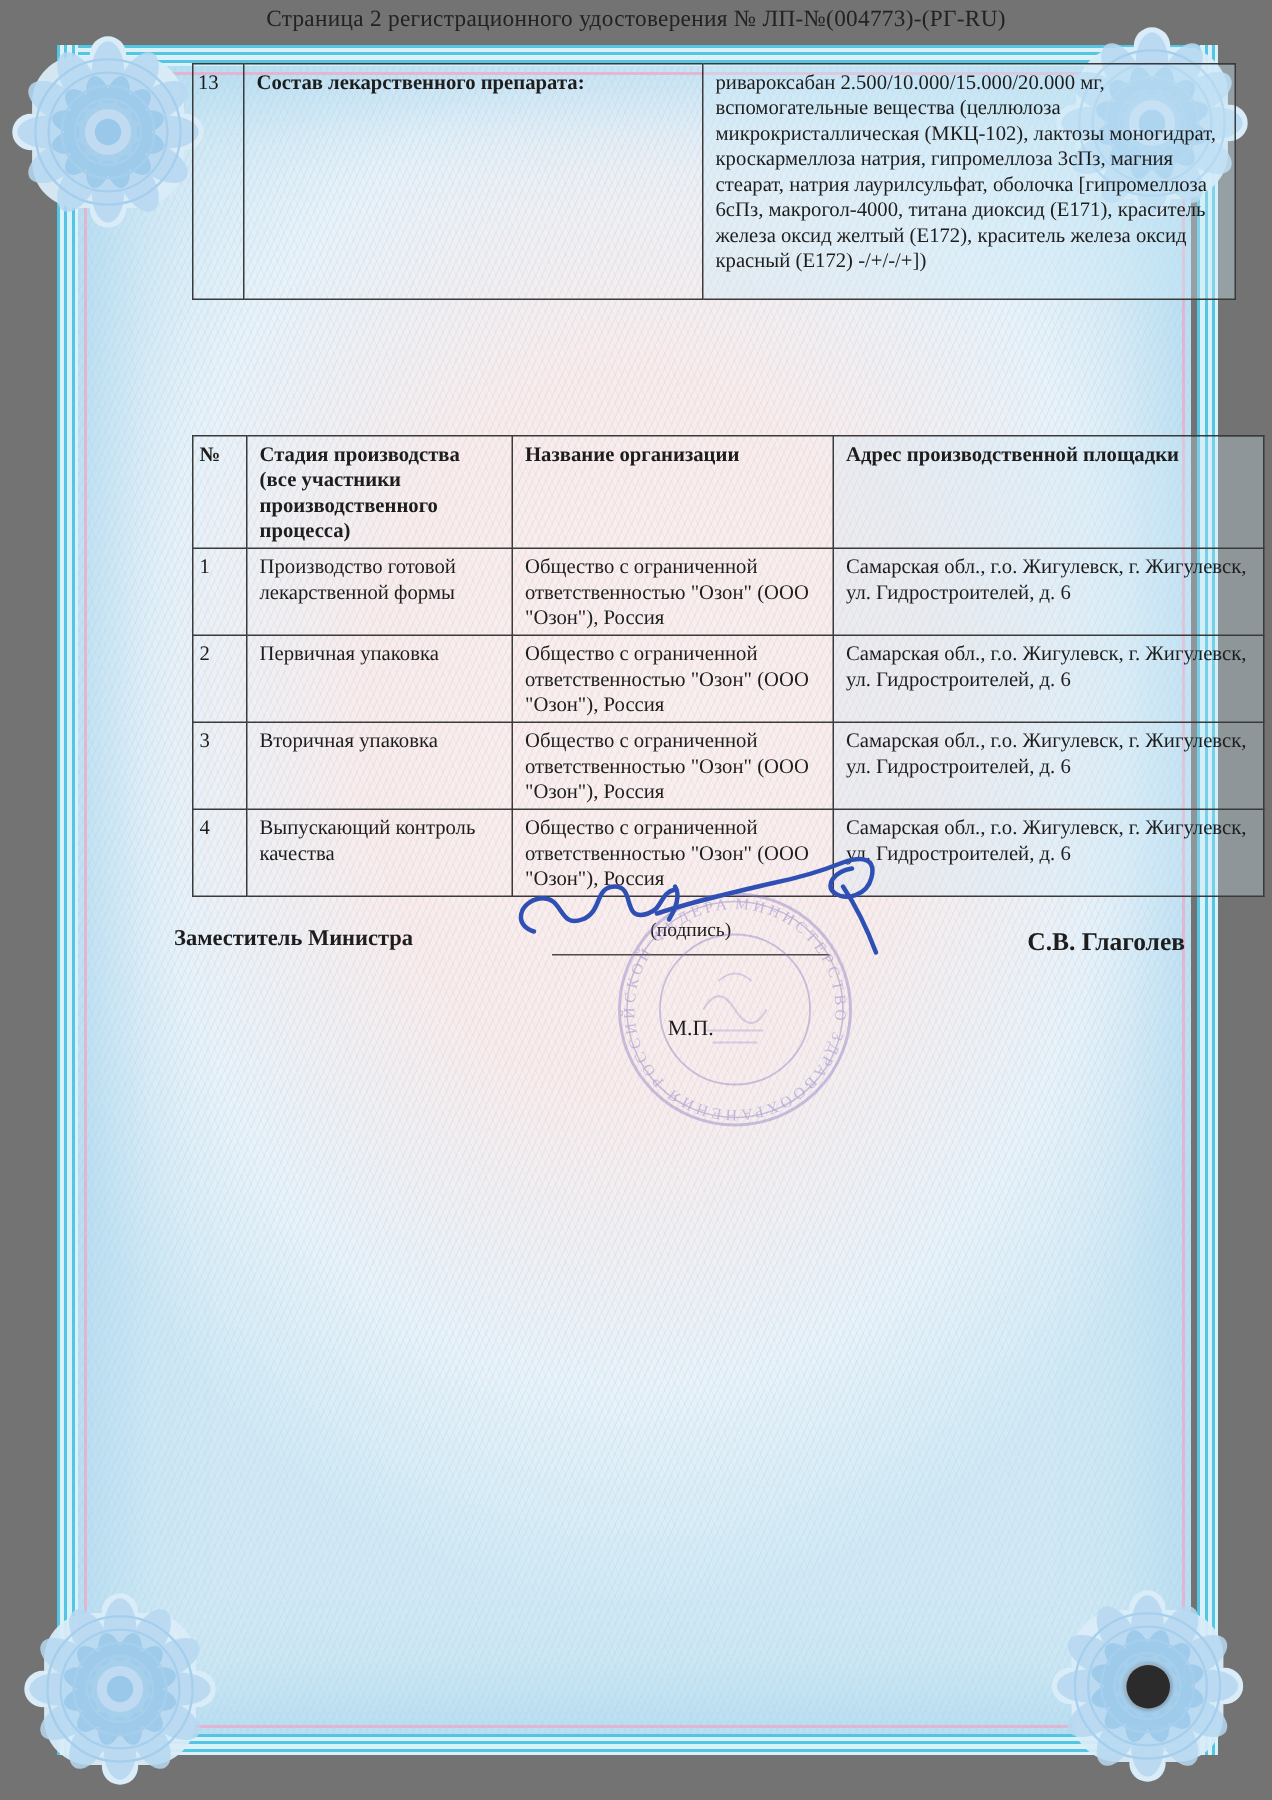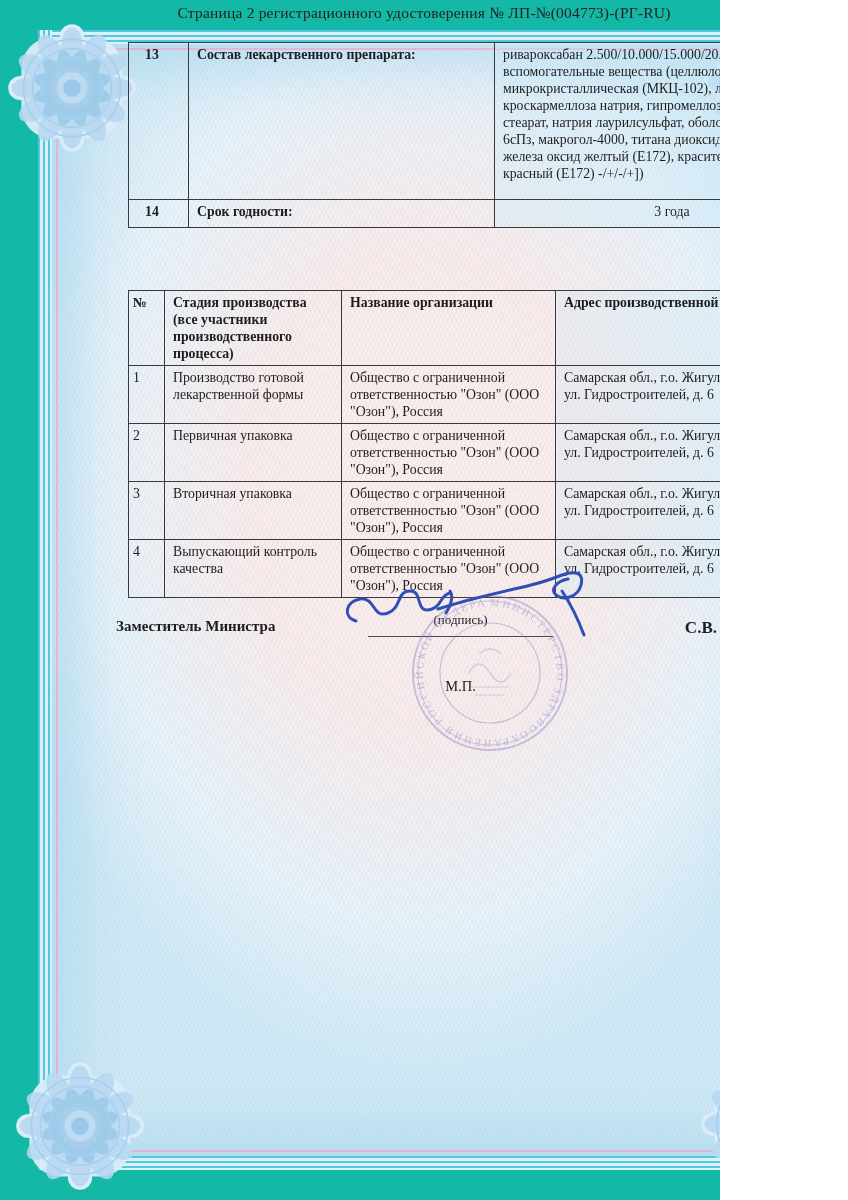--- a/index.html
+++ b/index.html
@@ -1,18 +1,18 @@
 <!DOCTYPE html>
 <html><head>
 <meta charset="utf-8">
 <style>
   html,body{margin:0;padding:0;background:#ffffff;}
   #page{
-    position:relative;width:720px;height:1200px;overflow:hidden;
-    background:#14b8a6;
+    position:relative;width:848px;height:1200px;overflow:hidden;
+    background:#737373;
     font-family:"Liberation Serif","DejaVu Serif",serif;
     color:#1d1d1d;
   }
   
   .inner-fill{
     position:absolute;left:52px;top:44px;width:742px;height:1112px;
     background:
       repeating-linear-gradient(115deg, rgba(255,255,255,0) 0 3px, rgba(170,210,235,.22) 3px 4px),
       repeating-linear-gradient(65deg, rgba(255,255,255,0) 0 3px, rgba(235,195,205,.15) 3px 4px),
       radial-gradient(ellipse 58% 52% at 50% 40%, #fbefed 0%, #faeceb 42%, #e7f3fa 76%, #cfeaf6 100%);
@@ -32,21 +32,21 @@
   }
   
   .header-title{
     position:absolute;left:0;top:4px;width:848px;text-align:center;
     font-size:15.5px;letter-spacing:.2px;color:#222;
   }
   table{border-collapse:collapse;table-layout:fixed;}
   td,th{border:1.2px solid #3a3a3a;vertical-align:top;padding:3px 8px;
         font-size:13.8px;line-height:17px;overflow:hidden;}
   .tbl1{position:absolute;left:128px;top:42px;width:654px;}
-  .tbl1 .num{width:27px;padding:3px 16px;font-weight:bold;}
+  .tbl1 .num{width:27px;padding:3px 3px;font-weight:normal;}
   .tbl1 .label{width:289px;font-weight:bold;}
   .tbl1 .value{width:338px;background:rgba(205,233,246,.38);}
   .tbl1 .value.center{text-align:center;}
   .tbl1 tr.r13 td{height:150px;}
   .tbl1 tr.r14 td{height:21px;}
   .info-par{
     position:absolute;left:94px;top:243px;width:660px;text-align:center;
     font-size:14px;line-height:17px;color:#222;
   }
   .tbl2{position:absolute;left:128px;top:290px;width:654px;}
@@ -144,25 +144,20 @@
     </svg>
   <div class="punch-dot"></div>
 
   <table class="tbl1">
     <tbody>
         <tr class="r13">
       <td class="num">13</td>
       <td class="label">Состав лекарственного препарата:</td>
       <td class="value">ривароксабан 2.500/10.000/15.000/20.000 мг, вспомогательные вещества (целлюлоза микрокристаллическая (МКЦ-102), лактозы моногидрат, кроскармеллоза натрия, гипромеллоза 3сПз, магния стеарат, натрия лаурилсульфат, оболочка [гипромеллоза 6сПз, макрогол-4000, титана диоксид (Е171), краситель железа оксид желтый (Е172), краситель железа оксид красный (Е172) -/+/-/+])</td>
     </tr>
-    <tr class="r14">
-      <td class="num">14</td>
-      <td class="label">Срок годности:</td>
-      <td class="value center">3 года</td>
-    </tr>
   </tbody>
     </table>
 
 
   <table class="tbl2">
     <tbody>
         <tr class="hdr">
       <td class="c-num">№</td>
       <td class="c-stage">Стадия производства (все участники производственного процесса)</td>
       <td class="c-org">Название организации</td>

